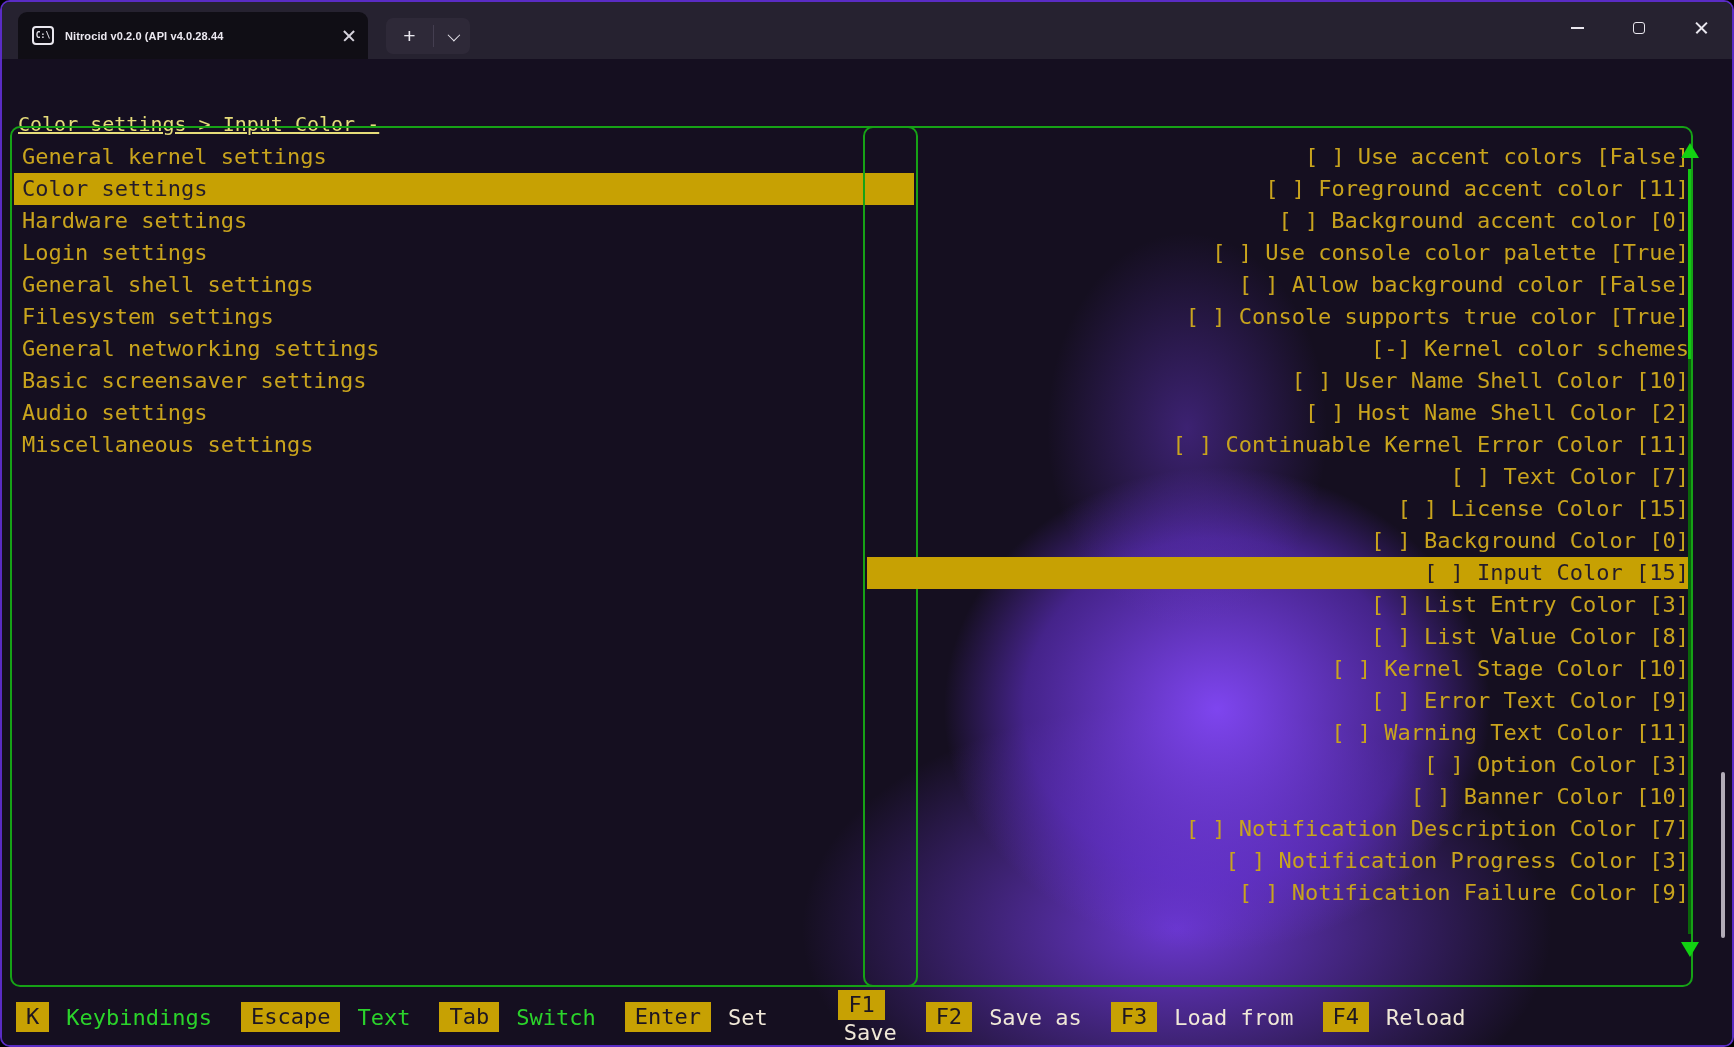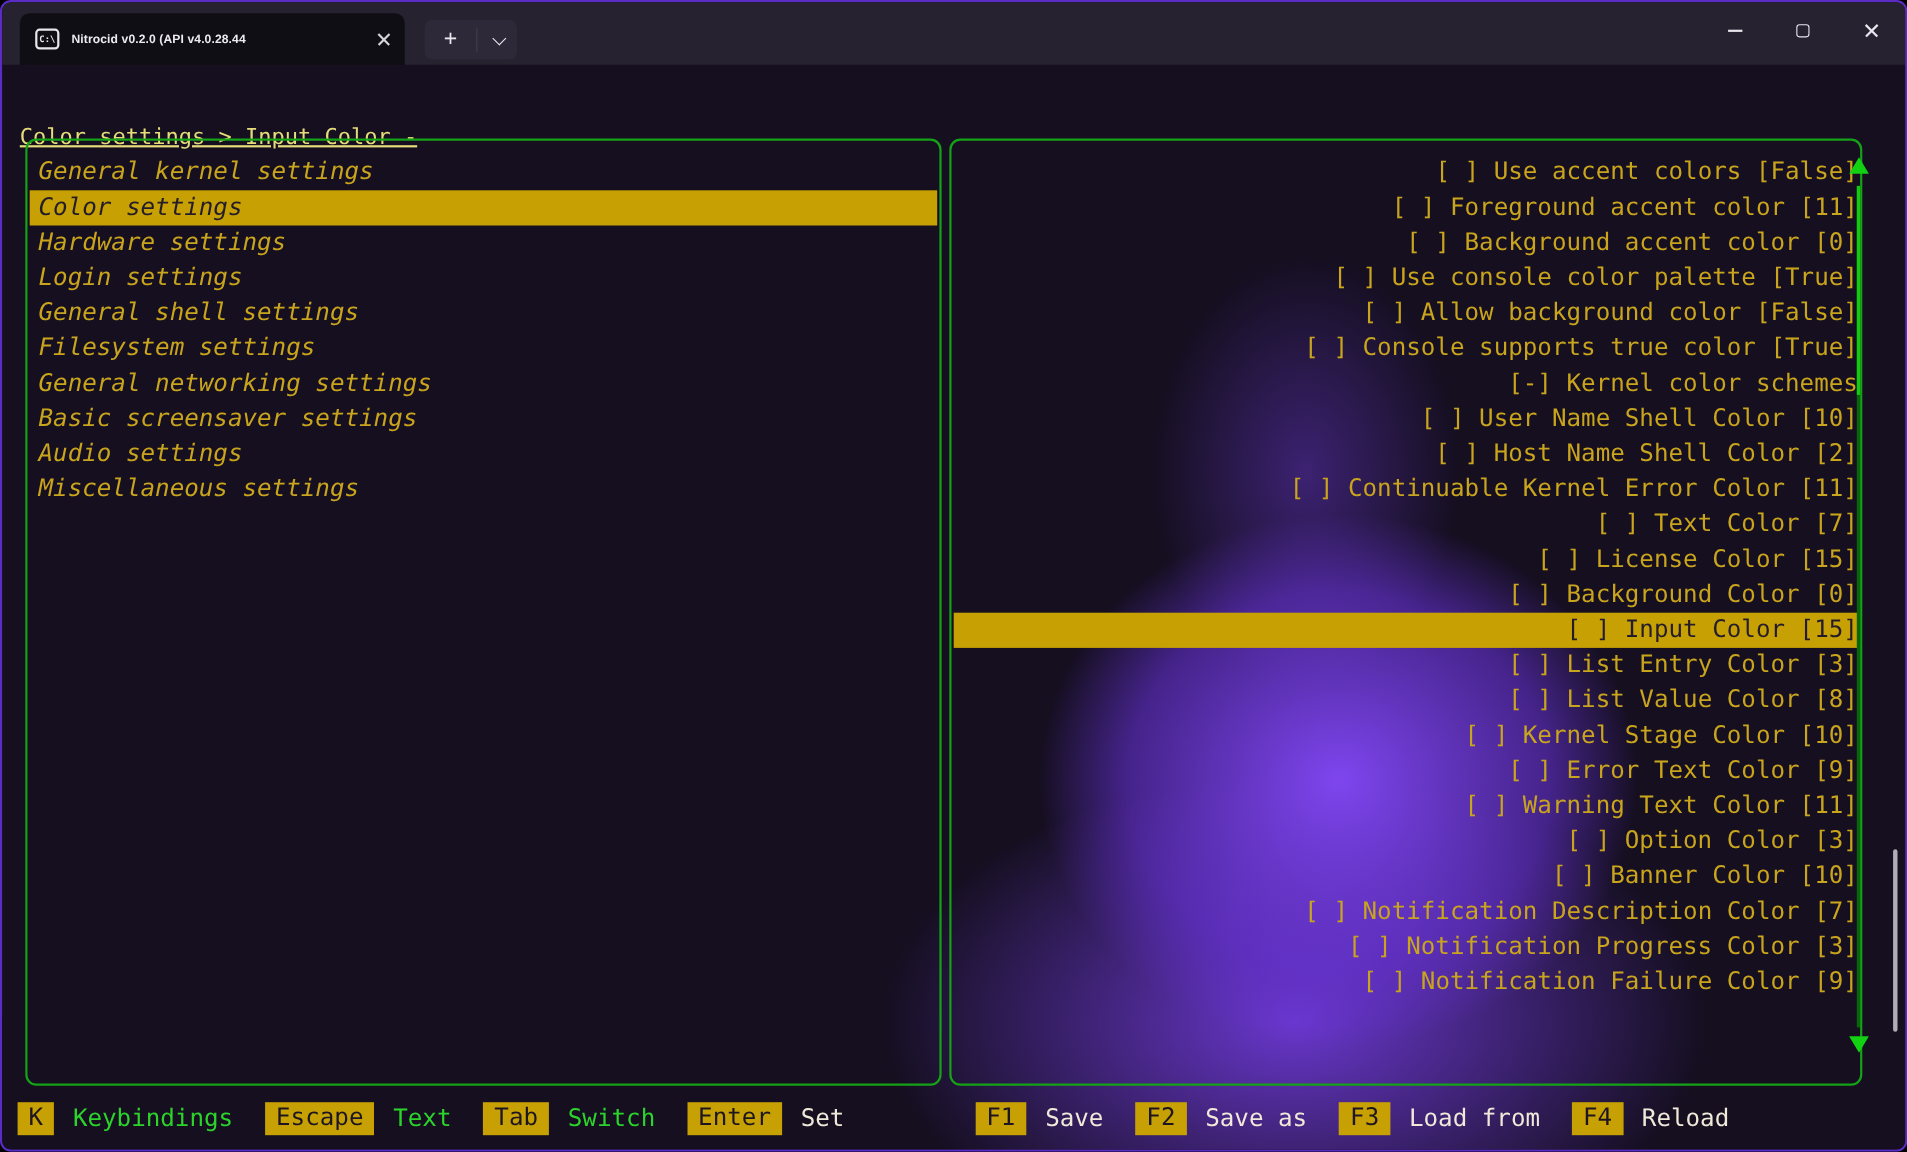--- a/index.html
+++ b/index.html
@@ -73,21 +73,21 @@
     font-family:"DejaVu Sans Mono","Liberation Mono", monospace;
   }
 
   .breadcrumb {
     position:absolute; left:16px; top:53px; font-size:20px; color:#e6dc7a; white-space:pre;text-decoration:underline;
   }
 
   .panel {
     position:absolute; border:2px solid #16a216; border-radius:10px; background:transparent;
   }
-  .panel-left  { left:21px;  top:67px; width:833px; height:861px;font-style:italic; }
+  .panel-left  { left:8px;  top:67px; width:908px; height:861px; }
   .panel-right { left:861px; top:67px; width:830px; height:861px; }
 
   .rows { position:absolute; left:2px; right:2px; top:13px; }
   .row {
     height:32px; line-height:32px; font-size:22px; color:#c9a41d; white-space:pre;
     overflow:hidden; cursor:pointer;
   }
   .panel-left  .row { padding-left:8px; }
   .panel-right .row { padding-left:6px;text-align:right; }
   .row.sel { background:#c7a103; color:#241c2a; }
@@ -111,21 +111,21 @@
     display:flex; align-items:center; white-space:nowrap;
   }
   .kgroup { display:flex; align-items:center; margin-right:29px; }
   .kbadge {
     background:#c7a103; color:#1d1622; font-size:22px; line-height:30px; height:30px;
     padding:0 10px; white-space:pre;
   }
   .kaction { margin-left:17px; font-size:22px; white-space:pre; }
   .kaction.green { color:#2bd32b; }
   .kaction.white { color:#f0e8d8; }
-  .kgroup.gap-before { margin-left:90px; }
+  .kgroup.gap-before { margin-left:30px;flex-direction:column; }
 </style>
 </head>
 <body>
 
 <div class="window">
 
   <div class="titlebar">
     <div class="tab">
       <span class="tab-icon">C:\</span>
       <span class="tab-title">Nitrocid v0.2.0 (API v4.0.28.44</span>

